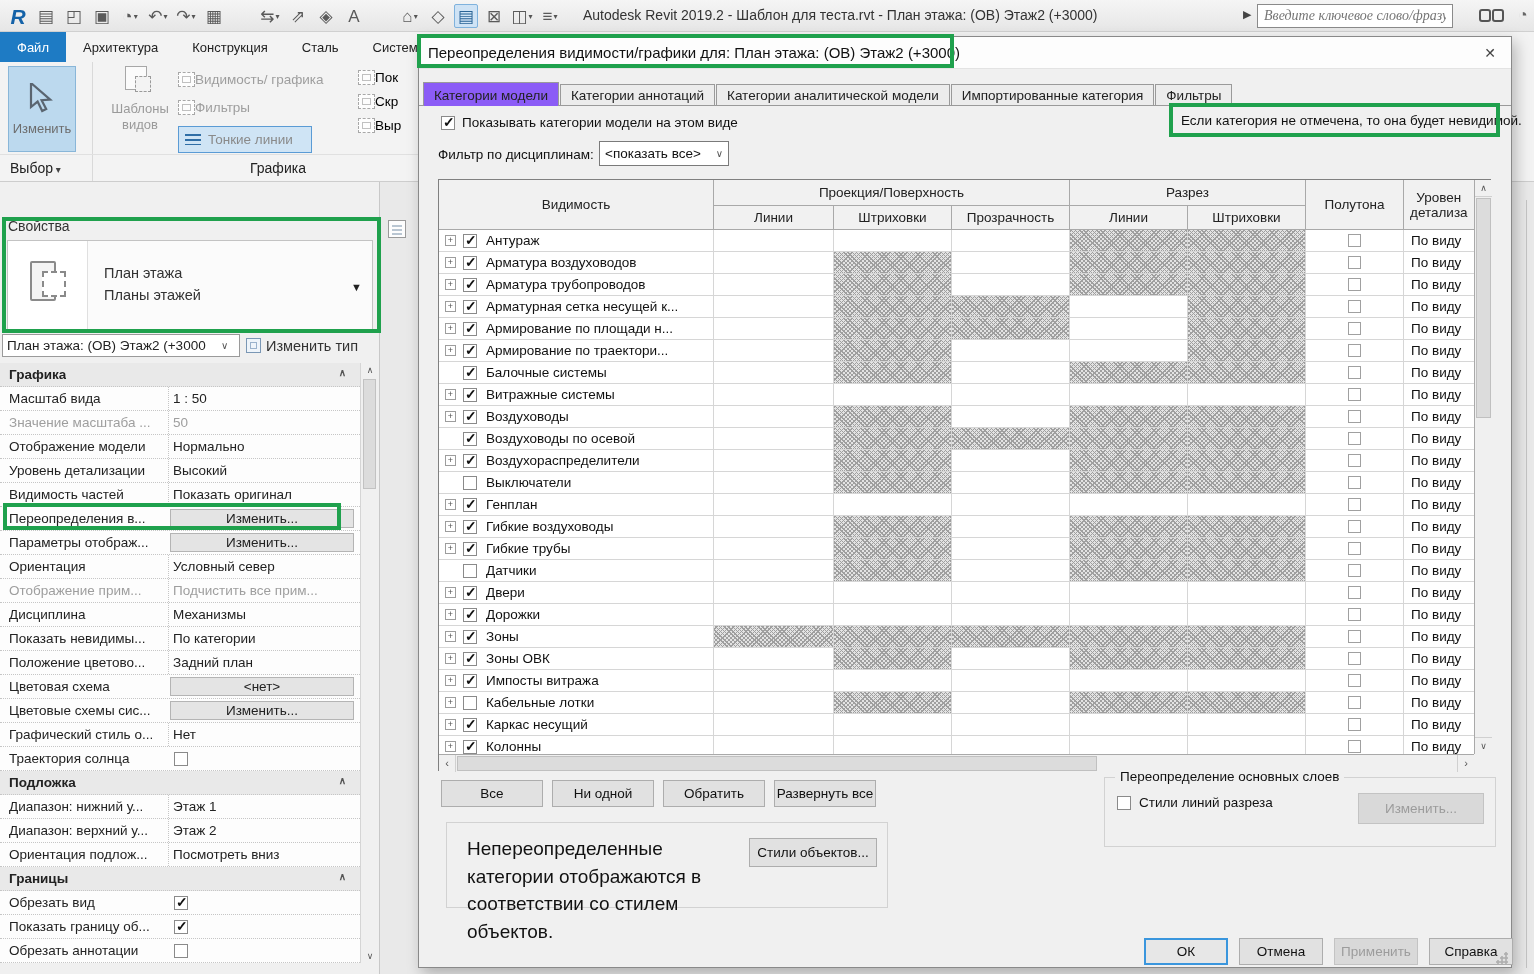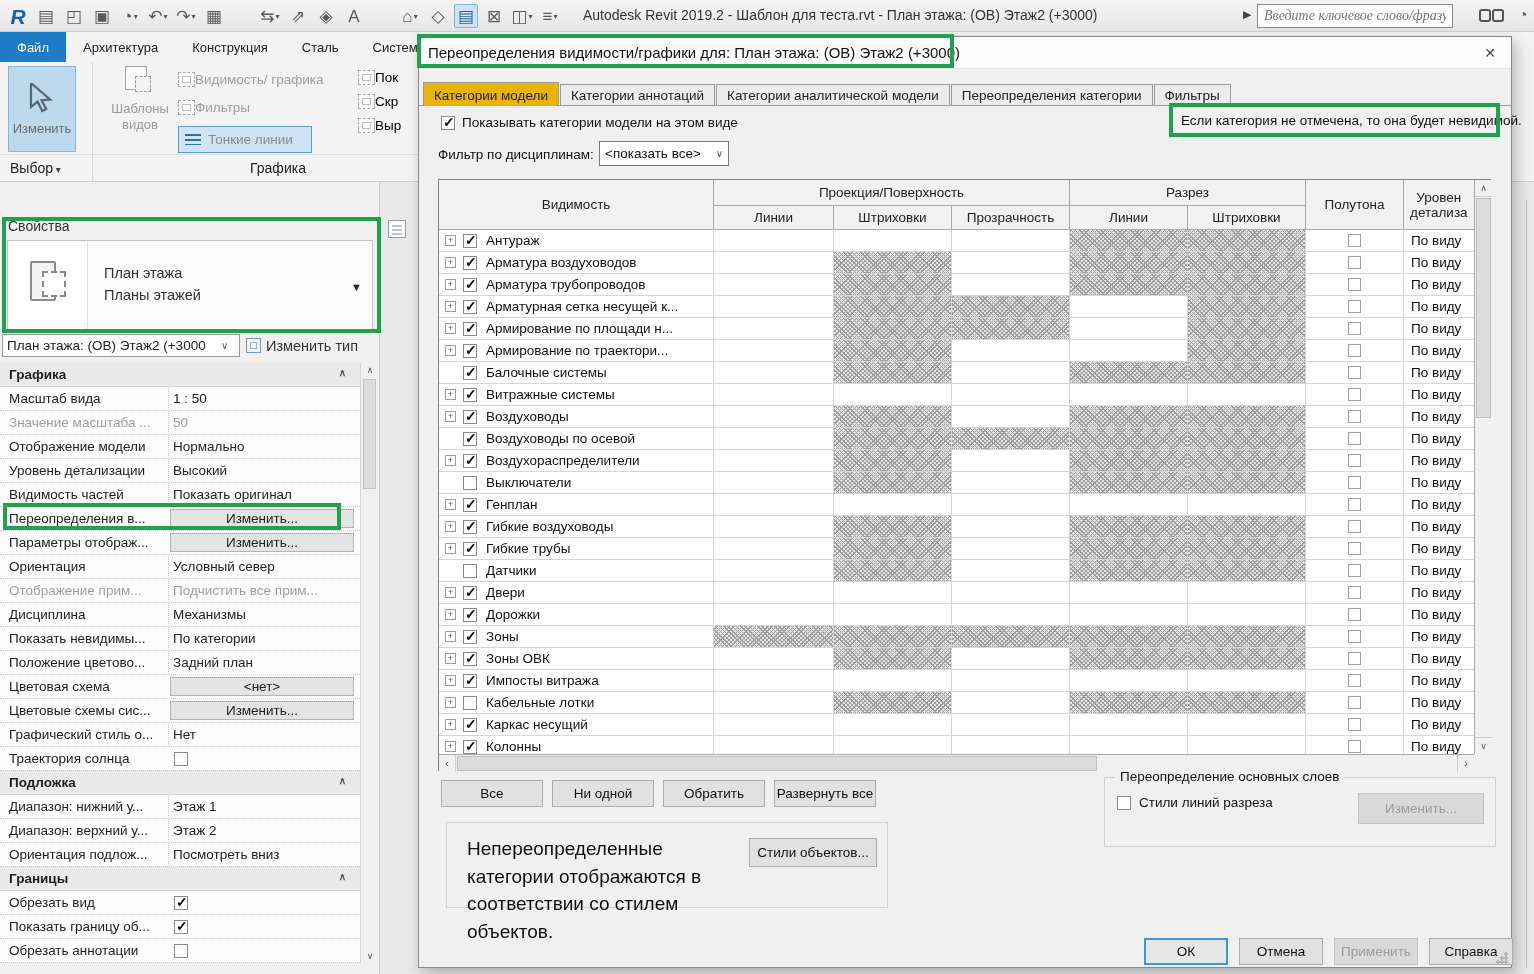--- a/index.html
+++ b/index.html
@@ -90,21 +90,21 @@
   .palette-icon::after{content:"";position:absolute;left:3px;top:4px;right:3px;height:2px;background:#b9c6d2;box-shadow:0 4px 0 #b9c6d2,0 8px 0 #b9c6d2}
   .right-sliver-line{position:absolute;left:1526px;top:200px;width:1px;height:768px;background:#c4c4c4}
 
   
   #dialog{position:absolute;left:418px;top:36px;width:1094px;height:932px;background:#f0f0f0;border:1px solid #898989;box-shadow:4px 6px 14px rgba(0,0,0,.25);z-index:10}
   .dlg-titlebar{position:absolute;left:0;top:0;width:100%;height:32px;background:#fdfdfd;border-bottom:1px solid #e3e3e3}
   .dlg-title{position:absolute;left:9px;top:7px;font-size:15px;color:#111;white-space:nowrap}
   .dlg-close{position:absolute;right:10px;top:6px;width:22px;height:20px;text-align:center;font-size:14px;color:#444;line-height:20px}
   .dlg-tabs{position:absolute;left:4px;top:45px;height:24px;display:flex;align-items:flex-end}
   .dtab{padding:3px 10px;font-size:13.5px;color:#222;background:#ececec;border:1px solid #9a9a9a;border-bottom:none;margin-right:1px;white-space:nowrap}
-  .dtab.active{background:#eab308;padding-top:5px;position:relative;z-index:2}
+  .dtab.active{background:#8b5cf6;padding-top:5px;position:relative;z-index:2}
   .dlg-tabline{position:absolute;left:0;top:68px;width:100%;height:1px;background:#9a9a9a}
   .show-cats{position:absolute;left:22px;top:78px;display:flex;align-items:center;gap:7px;font-size:13.5px;color:#111}
   .hint-text{position:absolute;left:762px;top:76px;font-size:13.5px;color:#111;white-space:nowrap}
   .filter-label{position:absolute;left:19px;top:110px;font-size:13.5px;color:#111}
   .filter-select{position:absolute;left:180px;top:104px;width:130px;height:25px;background:#fff;border:1px solid #7a7a7a;font-size:13.5px;color:#111;display:flex;align-items:center;padding:0 5px}
   .filter-select .cv{flex:1}
   .filter-select .dd{font-size:10px;color:#555}
 
   
   .cb{display:inline-block;width:14px;height:14px;background:#fff;border:1px solid #8a8a8a;position:relative;flex:0 0 auto}
@@ -556,21 +556,21 @@
   </div>
 
   <div class="dlg-tabs" data-name="dialog-tabs">
 
       <div class="dtab active" data-name="dialog-tab"><span>Категории модели</span></div>
 
       <div class="dtab" data-name="dialog-tab"><span>Категории аннотаций</span></div>
 
       <div class="dtab" data-name="dialog-tab"><span>Категории аналитической модели</span></div>
 
-      <div class="dtab" data-name="dialog-tab"><span>Переопределения категории</span></div>
+      <div class="dtab" data-name="dialog-tab"><span>Импортированные категория</span></div>
 
       <div class="dtab" data-name="dialog-tab"><span>Фильтры</span></div>
 
   </div>
   <div class="dlg-tabline" data-name="tab-separator-line"></div>
 
   <div class="show-cats" data-name="show-model-categories-row">
     <span class="cb checked" data-name="show-model-categories-checkbox"></span>
     <span data-name="show-model-categories-label">Показывать категории модели на этом виде</span>
   </div>

